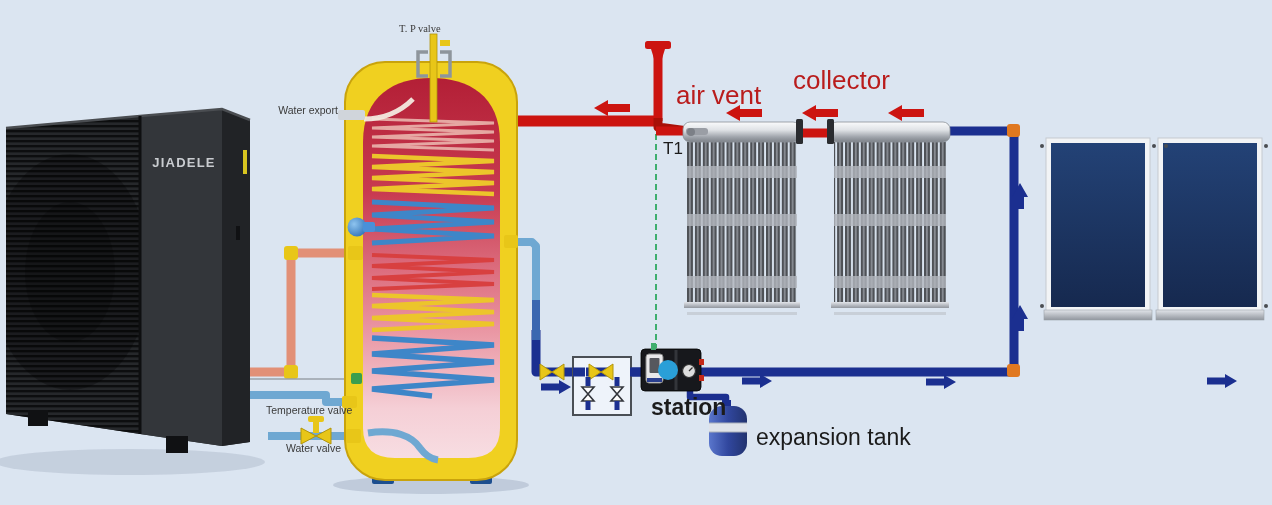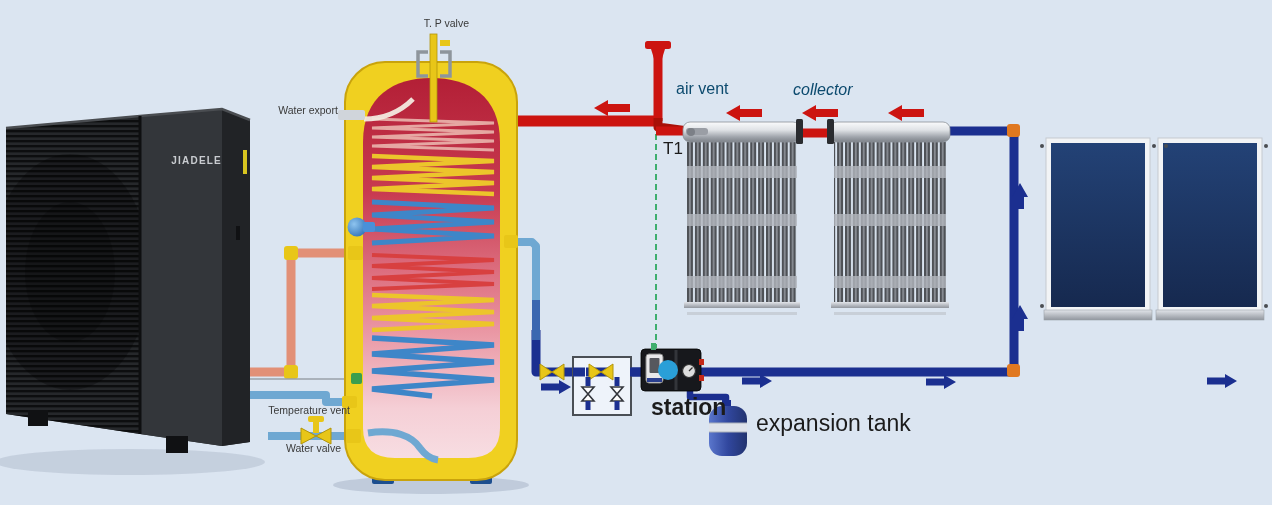--- a/index.html
+++ b/index.html
@@ -1,24 +1,24 @@
 <!DOCTYPE html>
 <html><head>
 <meta charset="utf-8">
 <style>
   html,body{margin:0;padding:0;}
   body{background:#c9d5e6;font-family:"Liberation Sans",sans-serif;}
   .stage{position:relative;width:1272px;height:505px;background:#dbe5f1;overflow:hidden;margin:0 auto;}
   .stage svg{position:absolute;left:0;top:0;}
   .lbl{position:absolute;color:#3a3a3a;white-space:nowrap;}
   .lbl-sm{font-size:10.5px;}
-  .lbl-lg{font-size:16px;color:#0c4a6e;}
+  .lbl-lg{font-size:26px;color:#b91c1c;}
   .lbl-xl{font-size:23px;color:#1b1b1b;}
-  .brand{position:absolute;left:146px;top:155px;width:76px;text-align:right;
-         font-size:10px;letter-spacing:1.2px;color:#c9ccd0;font-weight:bold;}
+  .brand{position:absolute;left:146px;top:155px;width:76px;text-align:center;
+         font-size:13px;letter-spacing:1.2px;color:#c9ccd0;font-weight:bold;}
 </style>
 </head>
 <body>
 
 <div class="stage">
 
 <svg width="1272" height="505" viewBox="0 0 1272 505">
   <defs>
     <pattern id="louvers" x="0" y="0" width="8" height="5" patternUnits="userSpaceOnUse">
       <rect x="0" y="0" width="8" height="5" fill="#26282b"></rect>
@@ -271,24 +271,24 @@
     <use href="#arrowL" transform="translate(906,113)"></use>
     <use href="#arrowR" transform="translate(556,387)"></use>
     <use href="#arrowR" transform="translate(757,381)"></use>
     <use href="#arrowR" transform="translate(941,382)"></use>
     <use href="#arrowR" transform="translate(1222,381)"></use>
     <use href="#arrowU" transform="translate(1020,196)"></use>
     <use href="#arrowU" transform="translate(1020,318)"></use>
   </g>
 </svg>
 
-<div class="lbl lbl-sm" style="left:399px;top:17px;width:70px;text-align:right;">T. P valve</div>
+<div class="lbl lbl-sm" style="left:399px;top:23px;width:70px;text-align:left;font-family:Liberation Serif, serif;">T. P valve</div>
 <div class="lbl lbl-sm" style="left:270px;top:104px;width:76px;text-align:center;">Water export</div>
 <div class="lbl lbl-lg" style="left:676px;top:80px;">air vent</div>
-<div class="lbl lbl-lg" style="left:793px;top:81px;font-style:italic;">collector</div>
+<div class="lbl lbl-lg" style="left:793px;top:65px;">collector</div>
 <div class="lbl" style="left:663px;top:139px;font-size:17px;color:#1b1b1b;">T1</div>
-<div class="lbl lbl-sm" style="left:266px;top:404px;width:84px;text-align:right;">Temperature vent</div>
+<div class="lbl lbl-sm" style="left:266px;top:404px;width:84px;text-align:right;">Temperature valve</div>
 <div class="lbl lbl-sm" style="left:283px;top:442px;width:58px;text-align:right;">Water valve</div>
 <div class="lbl lbl-xl" style="left:651px;top:394px;font-weight:bold;">station</div>
-<div class="lbl lbl-xl" style="left:756px;top:410px;">expansion tank</div>
+<div class="lbl lbl-xl" style="left:756px;top:424px;">expansion tank</div>
 <div class="brand">JIADELE</div>
 
 </div>
 
 </body></html>

